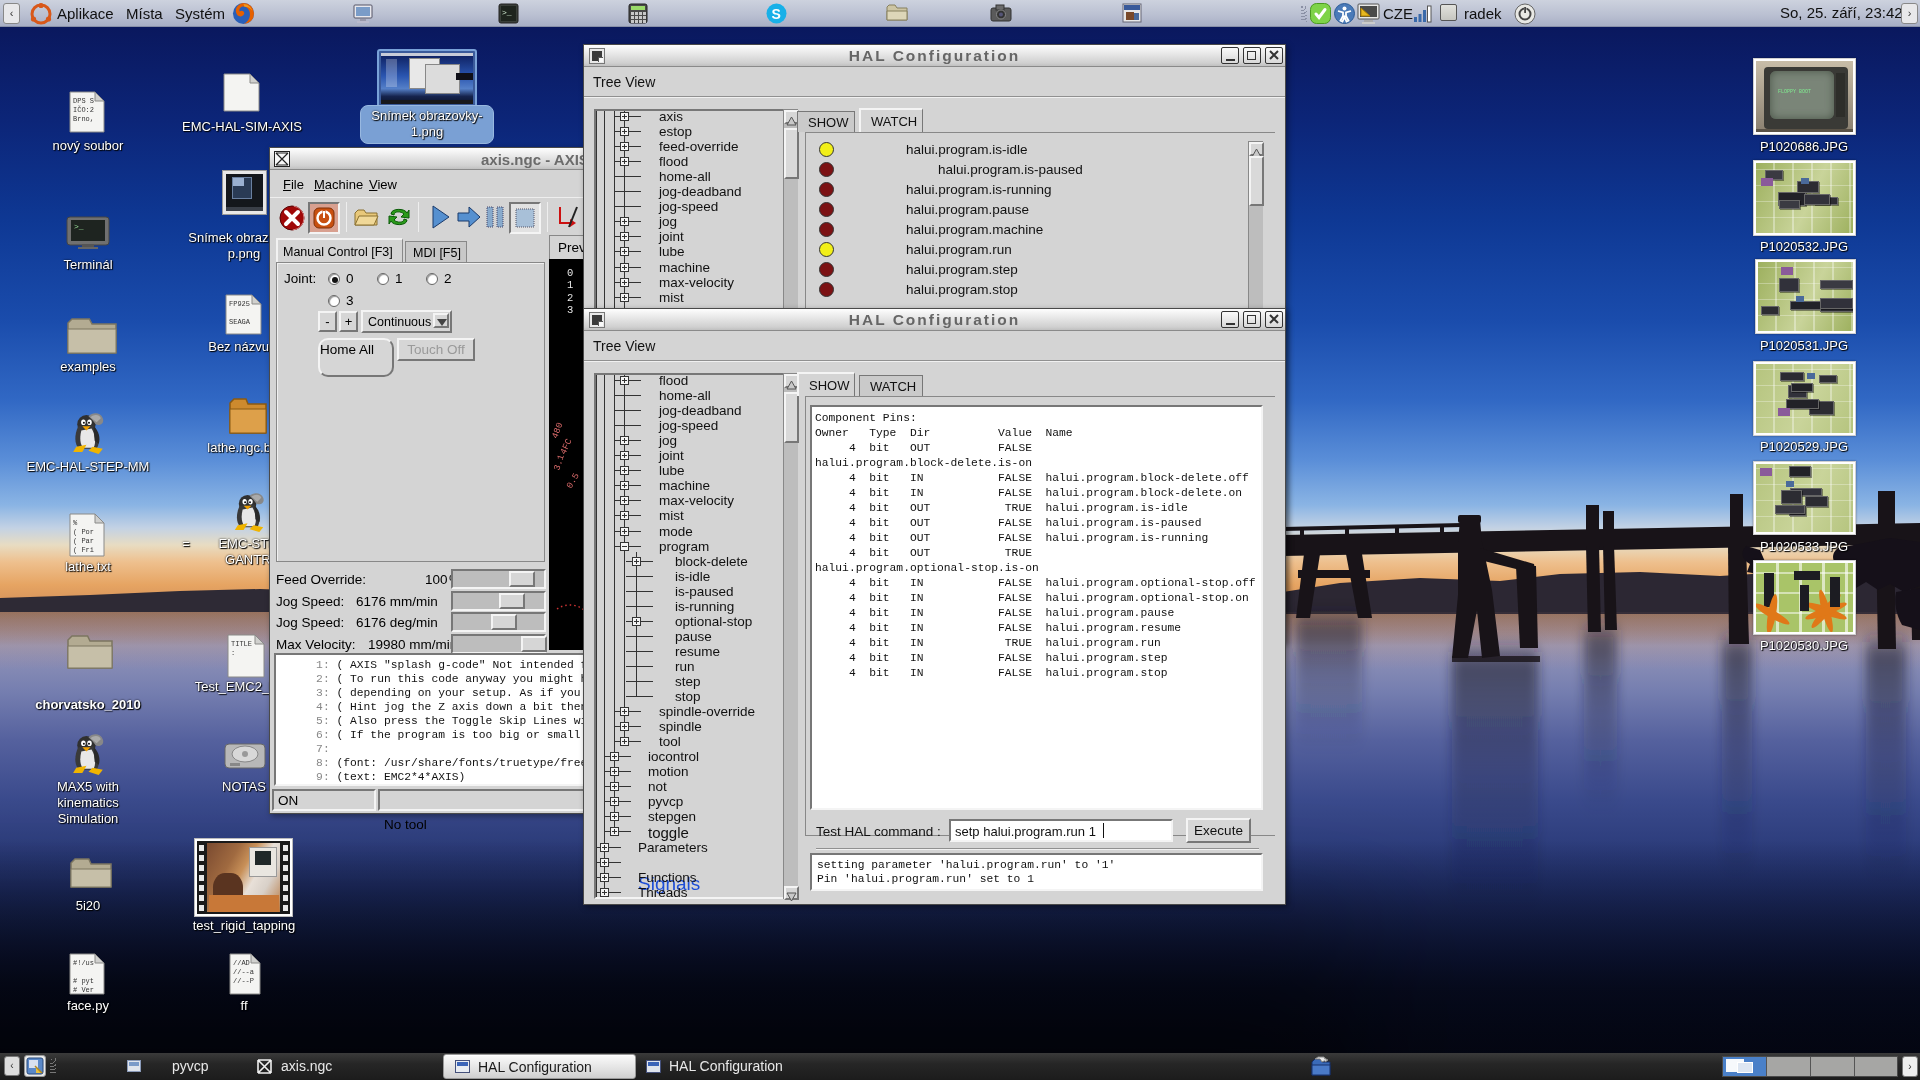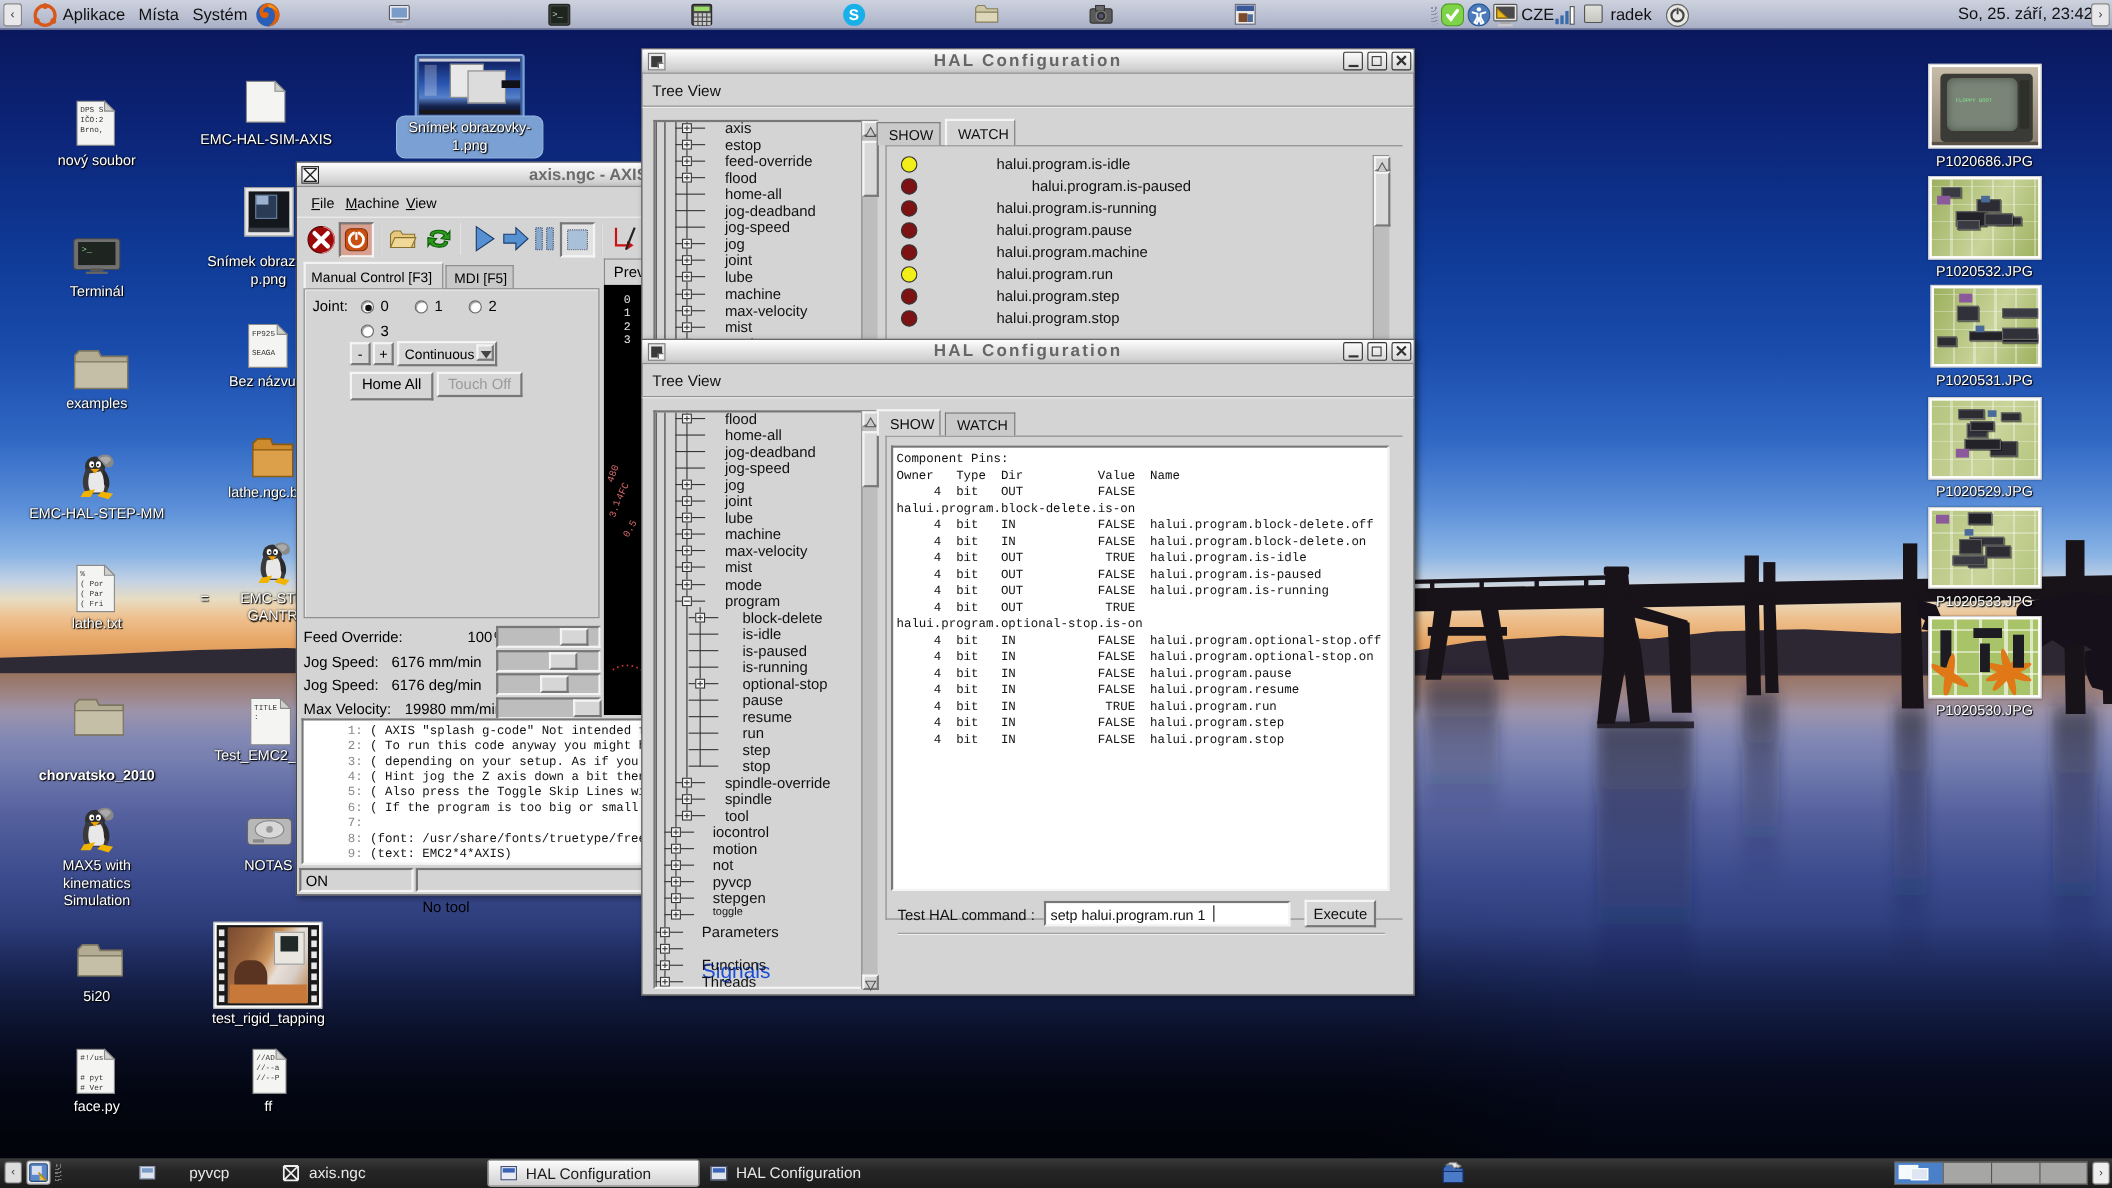--- a/index.html
+++ b/index.html
@@ -338,21 +338,21 @@
     <div class="abs" style="left:150px;top:33px;"><span style="display:inline-block;width:12px;height:12px;border-radius:7px;background:#fff;border:1px solid #666;box-shadow:inset 1px 1px 1px #999;"></span><span style="font-size:13.5px;vertical-align:2px;margin-left:6px;">2</span></div>
     <div class="abs" style="left:52px;top:55px;"><span style="display:inline-block;width:12px;height:12px;border-radius:7px;background:#fff;border:1px solid #666;box-shadow:inset 1px 1px 1px #999;"></span><span style="font-size:13.5px;vertical-align:2px;margin-left:6px;">3</span></div>
     <div class="abs raised" style="left:42px;top:73px;width:19px;height:21px;text-align:center;font-size:13px;line-height:17px;">-</div>
     <div class="abs raised" style="left:63px;top:73px;width:19px;height:21px;text-align:center;font-size:13px;line-height:17px;">+</div>
     <div class="abs raised" style="left:85px;top:72px;width:91px;height:23px;font-size:12.5px;">
         <span class="abs" style="left:5px;top:3px;">Continuous</span>
       <span class="abs raised" style="right:1px;top:1px;width:16px;height:15px;"><svg width="12" height="10" style="margin:2px 0 0 1px;">
             <path d="M1 2 L11 2 L6 9 Z" fill="#444"></path>
           </svg></span>
     </div>
-    <div class="abs raised" style="left:42px;top:100px;width:76px;height:26px;text-align:center;font-size:13.5px;line-height:20px;">Home All</div>
+    <div class="abs raised" style="left:42px;top:100px;width:76px;height:39px;text-align:left;font-size:13.5px;line-height:20px;border-radius:10px;">Home All</div>
     <div class="abs raised" style="left:121px;top:100px;width:78px;height:23px;text-align:center;font-size:13.5px;line-height:20px;color:#9a9a9a;">Touch Off</div>
   </div>
 
   <div class="abs" style="left:0px;top:421px;width:283px;height:90px;font-size:13.5px;">
     <span class="abs" style="left:6px;top:3px;">Feed Override:</span>
       <span class="abs" style="left:155px;top:3px;">100</span>
       <span class="abs" style="left:179px;top:3px;">%</span>
     <div class="abs sunken" style="left:181px;top:0px;width:95px;height:20px;background:#bdbdbd;">
         <div class="abs raised" style="left:56px;top:0px;width:26px;height:16px;"></div>
       </div>
@@ -704,21 +704,21 @@
 <div class="abs" style="left:14px;top:437px;width:9px;height:9px;background:#f4f4f4;border:1px solid #333;">
         <div class="abs" style="left:1px;top:3px;width:5px;height:1px;background:#333;"></div>
         <div class="abs" style="left:3px;top:1px;width:1px;height:5px;background:#333;"></div>
       </div>
 <div class="abs" style="left:52px;top:434px;font-size:13.5px;color:#111;white-space:nowrap;">stepgen</div>
 <div class="abs" style="left:8px;top:456px;width:27px;height:1px;background:#333;"></div>
 <div class="abs" style="left:14px;top:452px;width:9px;height:9px;background:#f4f4f4;border:1px solid #333;">
         <div class="abs" style="left:1px;top:3px;width:5px;height:1px;background:#333;"></div>
         <div class="abs" style="left:3px;top:1px;width:1px;height:5px;background:#333;"></div>
       </div>
-<div class="abs" style="left:52px;top:449px;font-size:10px;color:#111;white-space:nowrap;">toggle</div>
+<div class="abs" style="left:52px;top:449px;font-size:15px;color:#111;white-space:nowrap;">toggle</div>
 <div class="abs" style="left:-2px;top:472px;width:27px;height:1px;background:#333;"></div>
 <div class="abs" style="left:4px;top:468px;width:9px;height:9px;background:#f4f4f4;border:1px solid #333;">
         <div class="abs" style="left:1px;top:3px;width:5px;height:1px;background:#333;"></div>
         <div class="abs" style="left:3px;top:1px;width:1px;height:5px;background:#333;"></div>
       </div>
 <div class="abs" style="left:42px;top:465px;font-size:13.5px;color:#111;white-space:nowrap;">Parameters</div>
 <div class="abs" style="left:-2px;top:487px;width:27px;height:1px;background:#333;"></div>
 <div class="abs" style="left:4px;top:483px;width:9px;height:9px;background:#f4f4f4;border:1px solid #333;">
         <div class="abs" style="left:1px;top:3px;width:5px;height:1px;background:#333;"></div>
         <div class="abs" style="left:3px;top:1px;width:1px;height:5px;background:#333;"></div>
@@ -771,20 +771,22 @@
      4  bit   IN            TRUE  halui.program.run
      4  bit   IN           FALSE  halui.program.step
      4  bit   IN           FALSE  halui.program.stop</div>
 <div class="abs" style="left:232px;top:515px;font-size:13.5px;color:#111;">Test HAL command :</div>
 <div class="abs sunken" style="left:365px;top:510px;width:224px;height:23px;background:#fff;">
       <span class="abs" style="left:4px;top:3px;font-size:13px;color:#111;">setp halui.program.run 1</span>
       <span class="abs" style="left:152px;top:2px;width:1px;height:15px;background:#111;"></span>
     </div>
 <div class="abs raised" style="left:602px;top:509px;width:65px;height:25px;text-align:center;font-size:13.5px;line-height:22px;color:#111;">Execute</div>
 <div class="abs" style="left:232px;top:539px;width:443px;height:2px;border-top:1px solid #909090;border-bottom:1px solid #f0f0f0;"></div>
+<div class="abs sunken" style="left:226px;top:544px;width:453px;height:38px;background:#fff;font-family:'Liberation Mono',monospace;font-size:11.3px;line-height:14px;color:#111;padding:3px 0 0 5px;white-space:pre;">setting parameter 'halui.program.run' to '1'
+Pin 'halui.program.run' set to 1</div>
 </div>
 
 <div class="abs" style="left:69px;top:91px;width:36px;height:42px;"><svg width="36" height="42">
       <path d="M1 1 L26 1 L35 10 L35 41 L1 41 Z" fill="#f4f4f2" stroke="#8a8a88"></path>
       <path d="M26 1 L26 10 L35 10 Z" fill="#d0d0ce" stroke="#8a8a88"></path>
     </svg><div class="abs mono" style="left:4px;top:6px;font-size:7px;line-height:9px;color:#333;white-space:pre;">DPS S
 IČO:2
 Brno,</div></div>
 <div class="lbl" style="left:18px;top:138px;width:140px;">nový soubor</div>
 <div class="abs" style="left:66px;top:216px;"><svg width="44" height="34">

